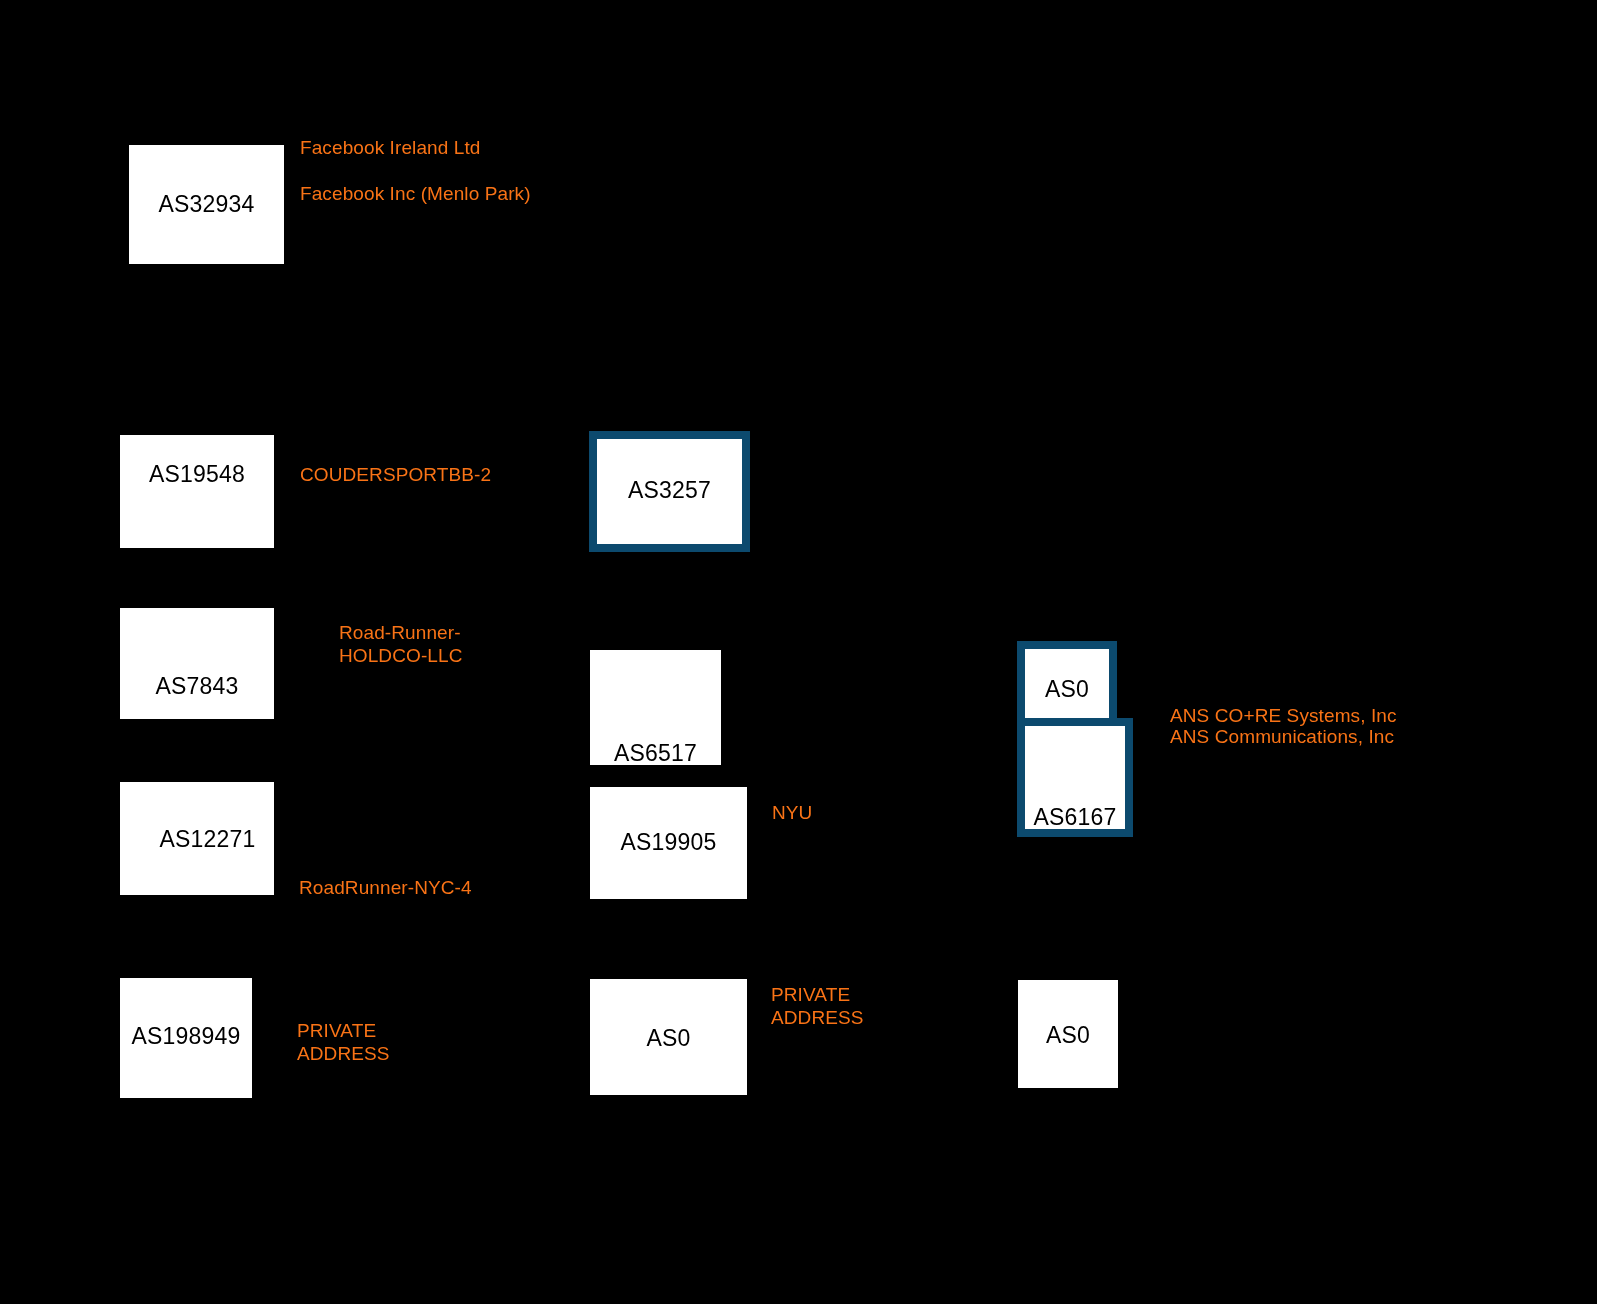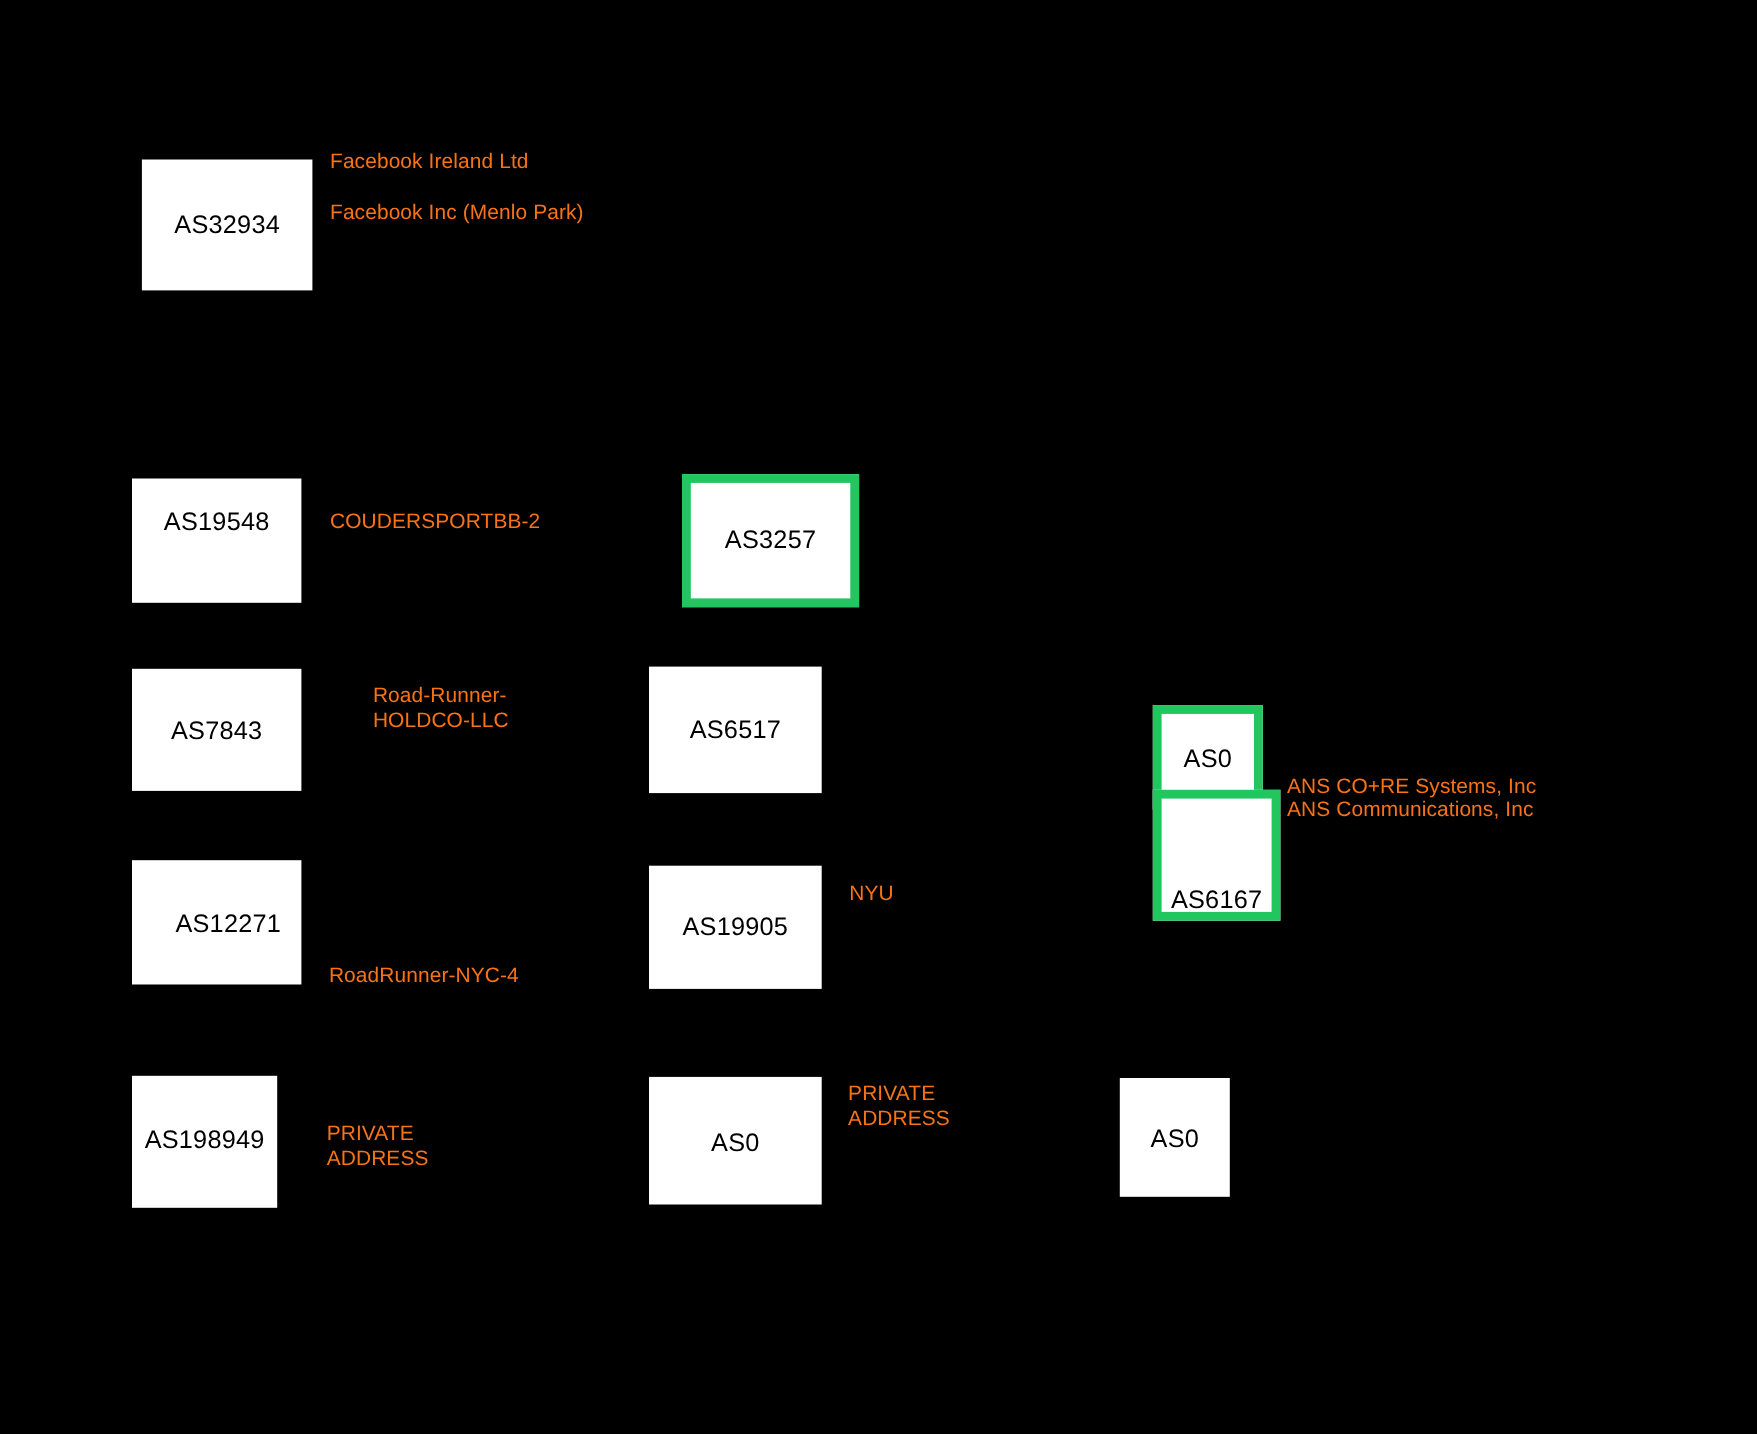--- a/index.html
+++ b/index.html
@@ -18,22 +18,21 @@
   }
   .as-node {
     position: absolute;
     box-sizing: border-box;
     background: #ffffff;
     display: flex;
     align-items: center;
     justify-content: center;
   }
   .as-node.highlight {
-    border: 8px solid #22c55e;
-    margin-left: 31px;
+    border: 8px solid #0c4a6e;
   }
   .as-label {
     color: #000000;
     font-size: 23px;
     line-height: 1;
     letter-spacing: 0.2px;
     white-space: nowrap;
     text-align: center;
   }
   .org-label {
@@ -56,24 +55,24 @@
 <div id="canvas">
     <div class="as-node" style="left: 129px; top: 145px; width: 155px; height: 119px; align-items: flex-start;">
       <span class="as-label" style="margin-top: 48px; width: 100%;">AS32934</span>
     </div>
     <div class="as-node" style="left: 120px; top: 435px; width: 154px; height: 113px; align-items: flex-start;">
       <span class="as-label" style="margin-top: 28px; width: 100%;">AS19548</span>
     </div>
     <div class="as-node highlight" style="left: 589px; top: 431px; width: 161px; height: 121px; align-items: flex-start;">
       <span class="as-label" style="margin-top: 40px; width: 100%;">AS3257</span>
     </div>
-    <div class="as-node" style="left: 120px; top: 608px; width: 154px; height: 111px; align-items: flex-start;">
+    <div class="as-node" style="left: 120px; top: 608px; width: 154px; height: 111px; align-items: center;">
       <span class="as-label" style="margin-top: 45px; width: 100%;">AS7843</span>
     </div>
-    <div class="as-node" style="left: 590px; top: 606px; width: 157px; height: 115px; align-items: flex-start;">
+    <div class="as-node" style="left: 590px; top: 650px; width: 131px; height: 115px; align-items: flex-end;">
       <span class="as-label" style="margin-top: 46px; width: 100%;">AS6517</span>
     </div>
     <div class="as-node highlight" style="left: 1017px; top: 641px; width: 100px; height: 95px; align-items: flex-start;">
       <span class="as-label" style="margin-top: 29px; width: 100%;">AS0</span>
     </div>
     <div class="as-node" style="left: 120px; top: 782px; width: 154px; height: 113px; align-items: flex-start; padding-left: 21px;">
       <span class="as-label" style="margin-top: 46px; width: 100%;">AS12271</span>
     </div>
     <div class="as-node" style="left: 590px; top: 787px; width: 157px; height: 112px; align-items: flex-start;">
       <span class="as-label" style="margin-top: 44px; width: 100%;">AS19905</span>

